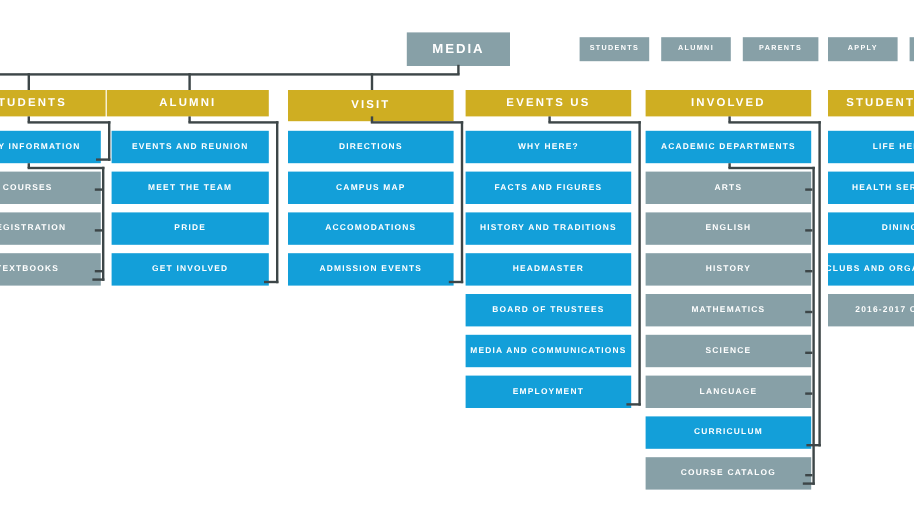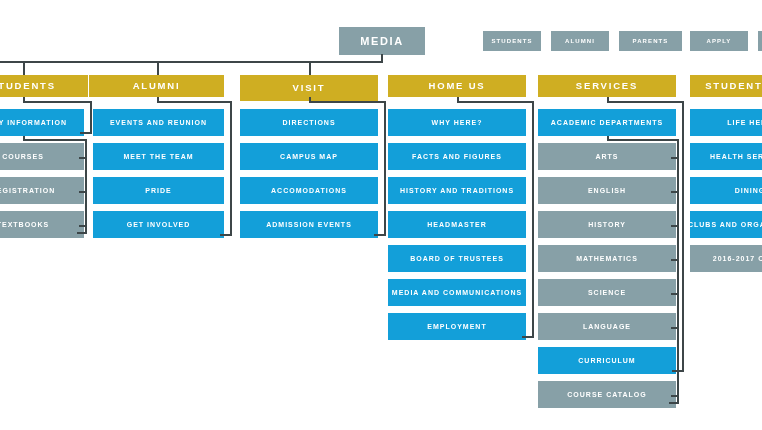--- a/index.html
+++ b/index.html
@@ -100,33 +100,33 @@
     <div class="line vline" style="left: 309px; top: 61px; height: 14px;"></div>
     <div class="box hdr" style="left: 240px; top: 75px; width: 138px; height: 26px;">VISIT</div>
     <div class="box l2" style="left: 240px; top: 109px; width: 138px; height: 27px;">DIRECTIONS</div>
     <div class="box l2" style="left: 240px; top: 143px; width: 138px; height: 27px;">CAMPUS MAP</div>
     <div class="box l2" style="left: 240px; top: 177px; width: 138px; height: 27px;">ACCOMODATIONS</div>
     <div class="box l2" style="left: 240px; top: 211px; width: 138px; height: 27px;">ADMISSION EVENTS</div>
     <div class="line vline" style="left: 309px; top: 97px; height: 5px;"></div>
     <div class="line hline" style="left: 309px; top: 101px; width: 77px;"></div>
     <div class="line vline" style="left: 384px; top: 101px; height: 135px;"></div>
     <div class="line hline" style="left: 374px; top: 234px; width: 12px;"></div>
-    <div class="box hdr" style="left: 388px; top: 75px; width: 138px; height: 22px;">HOME US</div>
+    <div class="box hdr" style="left: 388px; top: 75px; width: 138px; height: 22px;">EVENTS US</div>
     <div class="box l2" style="left: 388px; top: 109px; width: 138px; height: 27px;">WHY HERE?</div>
     <div class="box l2" style="left: 388px; top: 143px; width: 138px; height: 27px;">FACTS AND FIGURES</div>
     <div class="box l2" style="left: 388px; top: 177px; width: 138px; height: 27px;">HISTORY AND TRADITIONS</div>
     <div class="box l2" style="left: 388px; top: 211px; width: 138px; height: 27px;">HEADMASTER</div>
     <div class="box l2" style="left: 388px; top: 245px; width: 138px; height: 27px;">BOARD OF TRUSTEES</div>
     <div class="box l2" style="left: 388px; top: 279px; width: 138px; height: 27px;">MEDIA AND COMMUNICATIONS</div>
     <div class="box l2" style="left: 388px; top: 313px; width: 138px; height: 27px;">EMPLOYMENT</div>
     <div class="line vline" style="left: 457px; top: 97px; height: 5px;"></div>
     <div class="line hline" style="left: 457px; top: 101px; width: 77px;"></div>
     <div class="line vline" style="left: 532px; top: 101px; height: 237px;"></div>
     <div class="line hline" style="left: 522px; top: 336px; width: 12px;"></div>
-    <div class="box hdr" style="left: 538px; top: 75px; width: 138px; height: 22px;">SERVICES</div>
+    <div class="box hdr" style="left: 538px; top: 75px; width: 138px; height: 22px;">INVOLVED</div>
     <div class="box l2" style="left: 538px; top: 109px; width: 138px; height: 27px;">ACADEMIC DEPARTMENTS</div>
     <div class="box l3" style="left: 538px; top: 143px; width: 138px; height: 27px;">ARTS</div>
     <div class="box l3" style="left: 538px; top: 177px; width: 138px; height: 27px;">ENGLISH</div>
     <div class="box l3" style="left: 538px; top: 211px; width: 138px; height: 27px;">HISTORY</div>
     <div class="box l3" style="left: 538px; top: 245px; width: 138px; height: 27px;">MATHEMATICS</div>
     <div class="box l3" style="left: 538px; top: 279px; width: 138px; height: 27px;">SCIENCE</div>
     <div class="box l3" style="left: 538px; top: 313px; width: 138px; height: 27px;">LANGUAGE</div>
     <div class="box l2" style="left: 538px; top: 347px; width: 138px; height: 27px;">CURRICULUM</div>
     <div class="box l3" style="left: 538px; top: 381px; width: 138px; height: 27px;">COURSE CATALOG</div>
     <div class="line vline" style="left: 607px; top: 97px; height: 5px;"></div>

